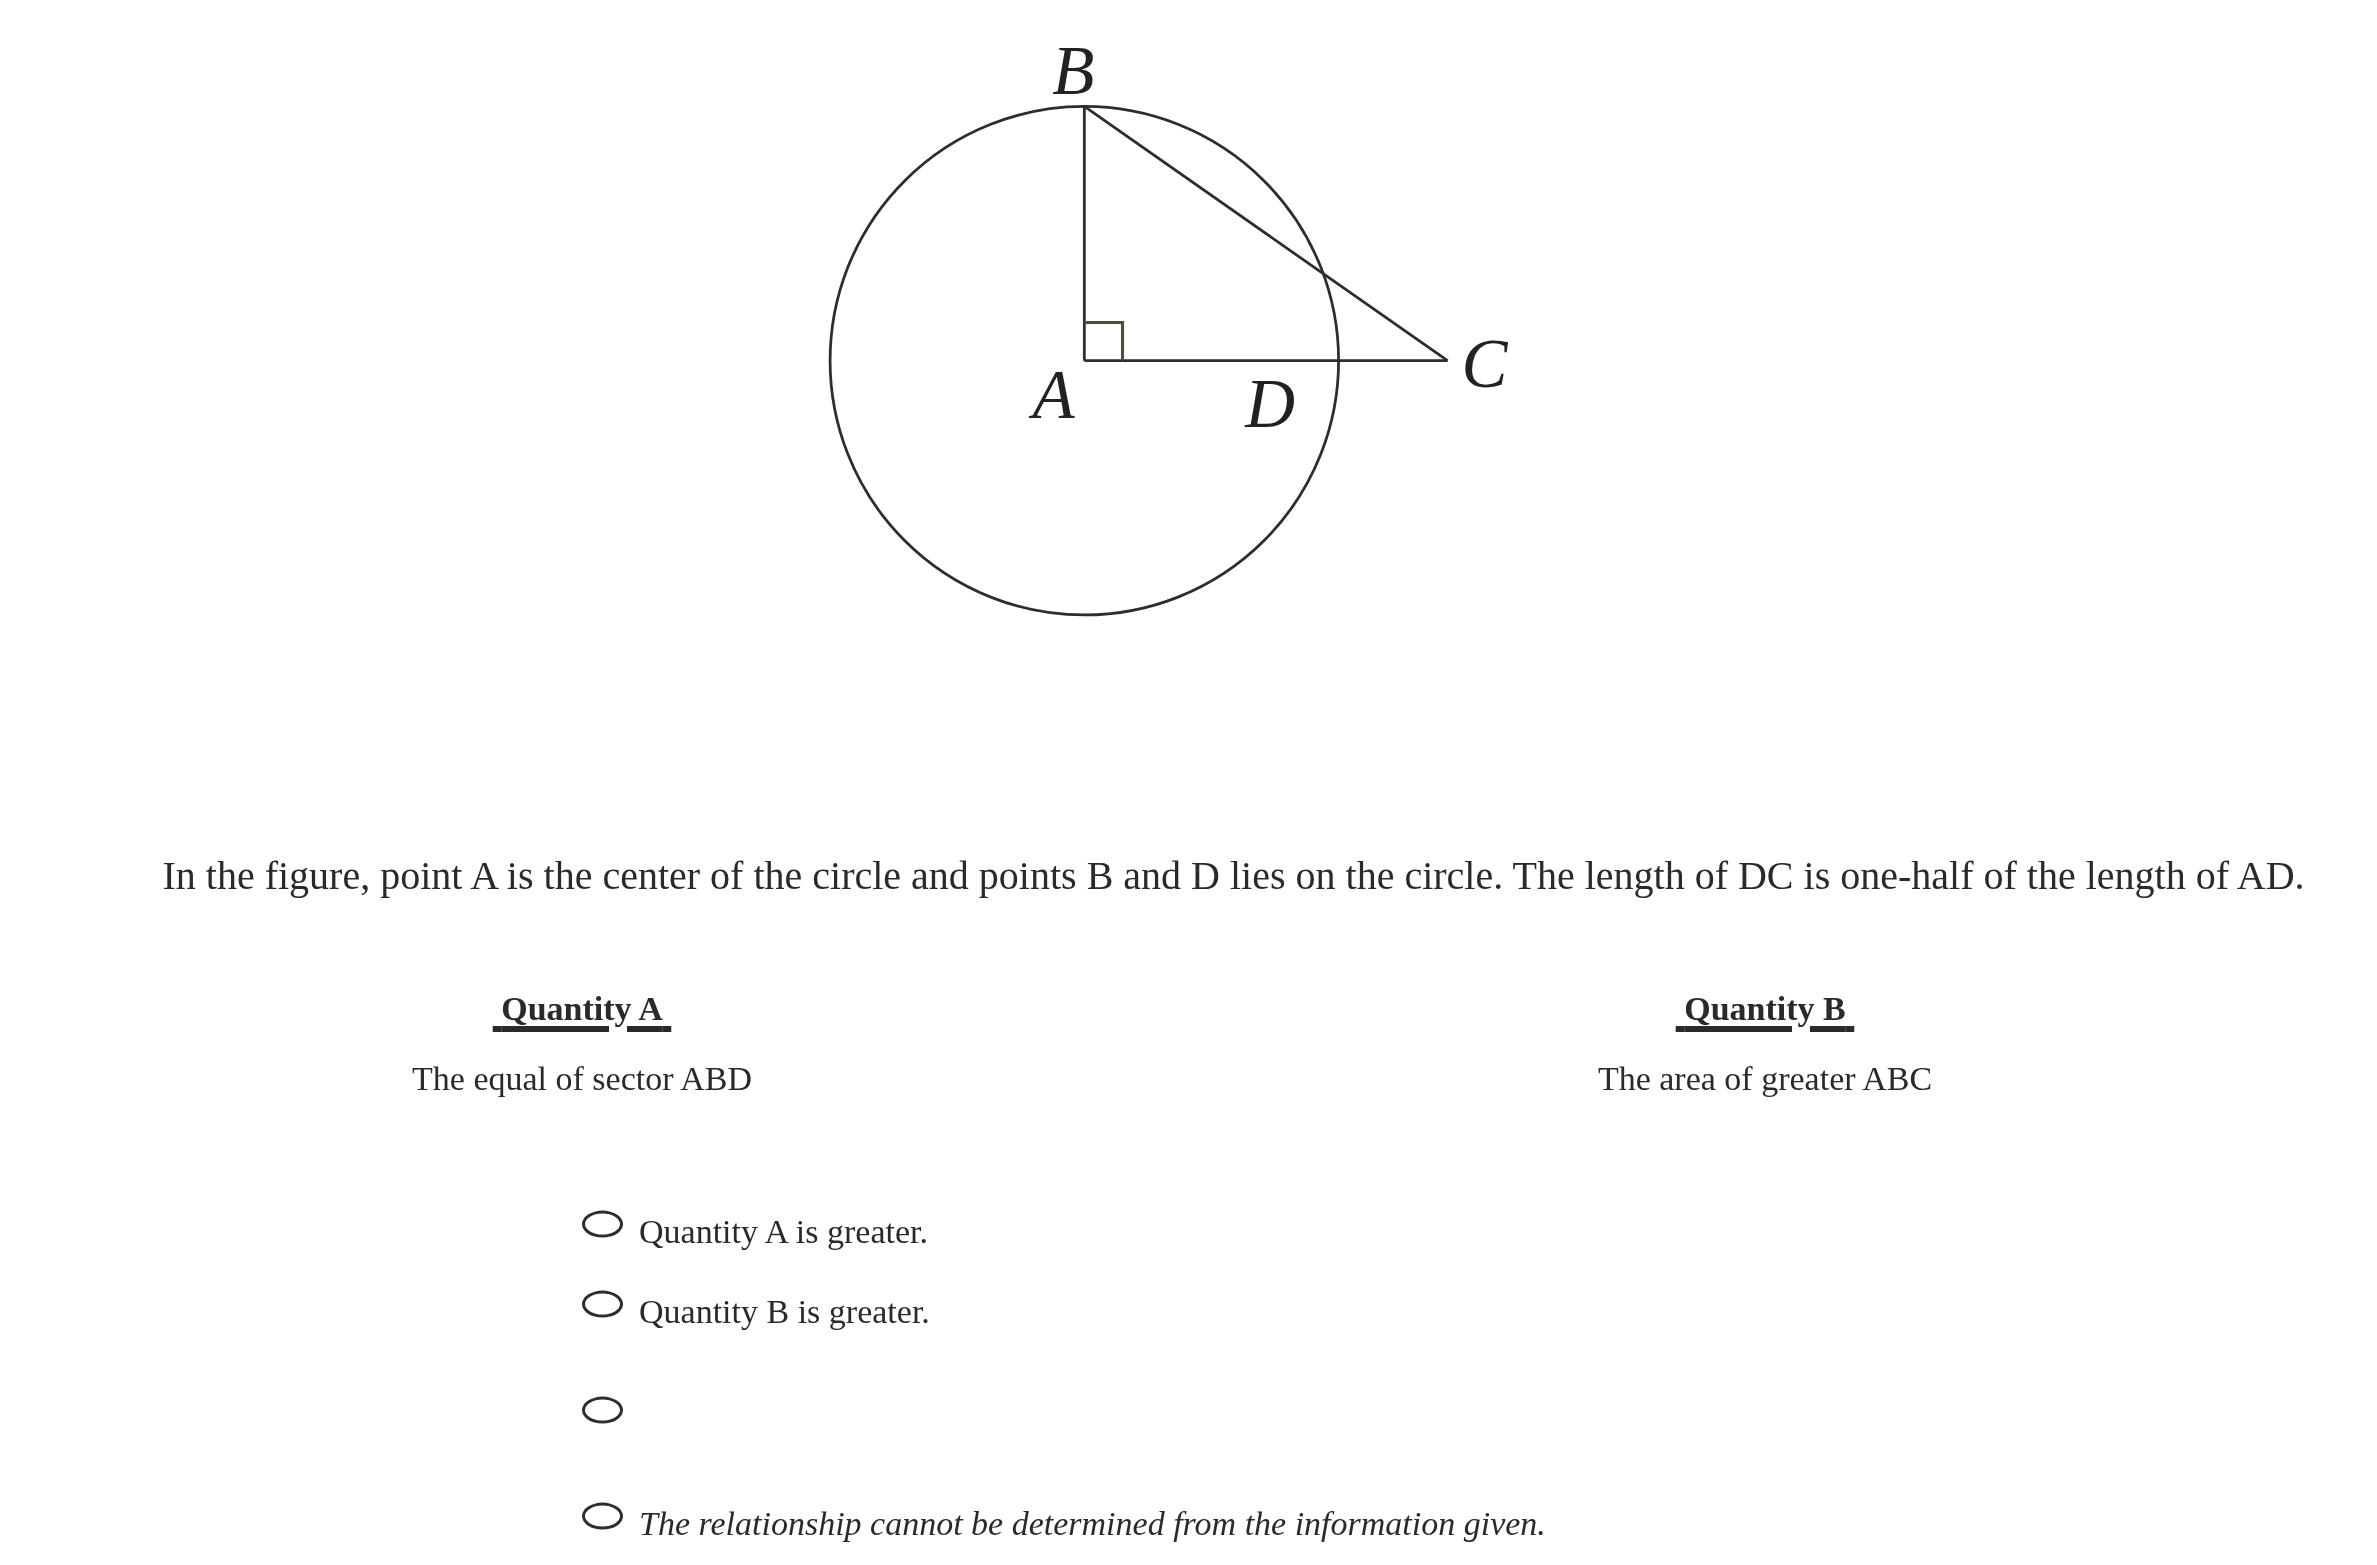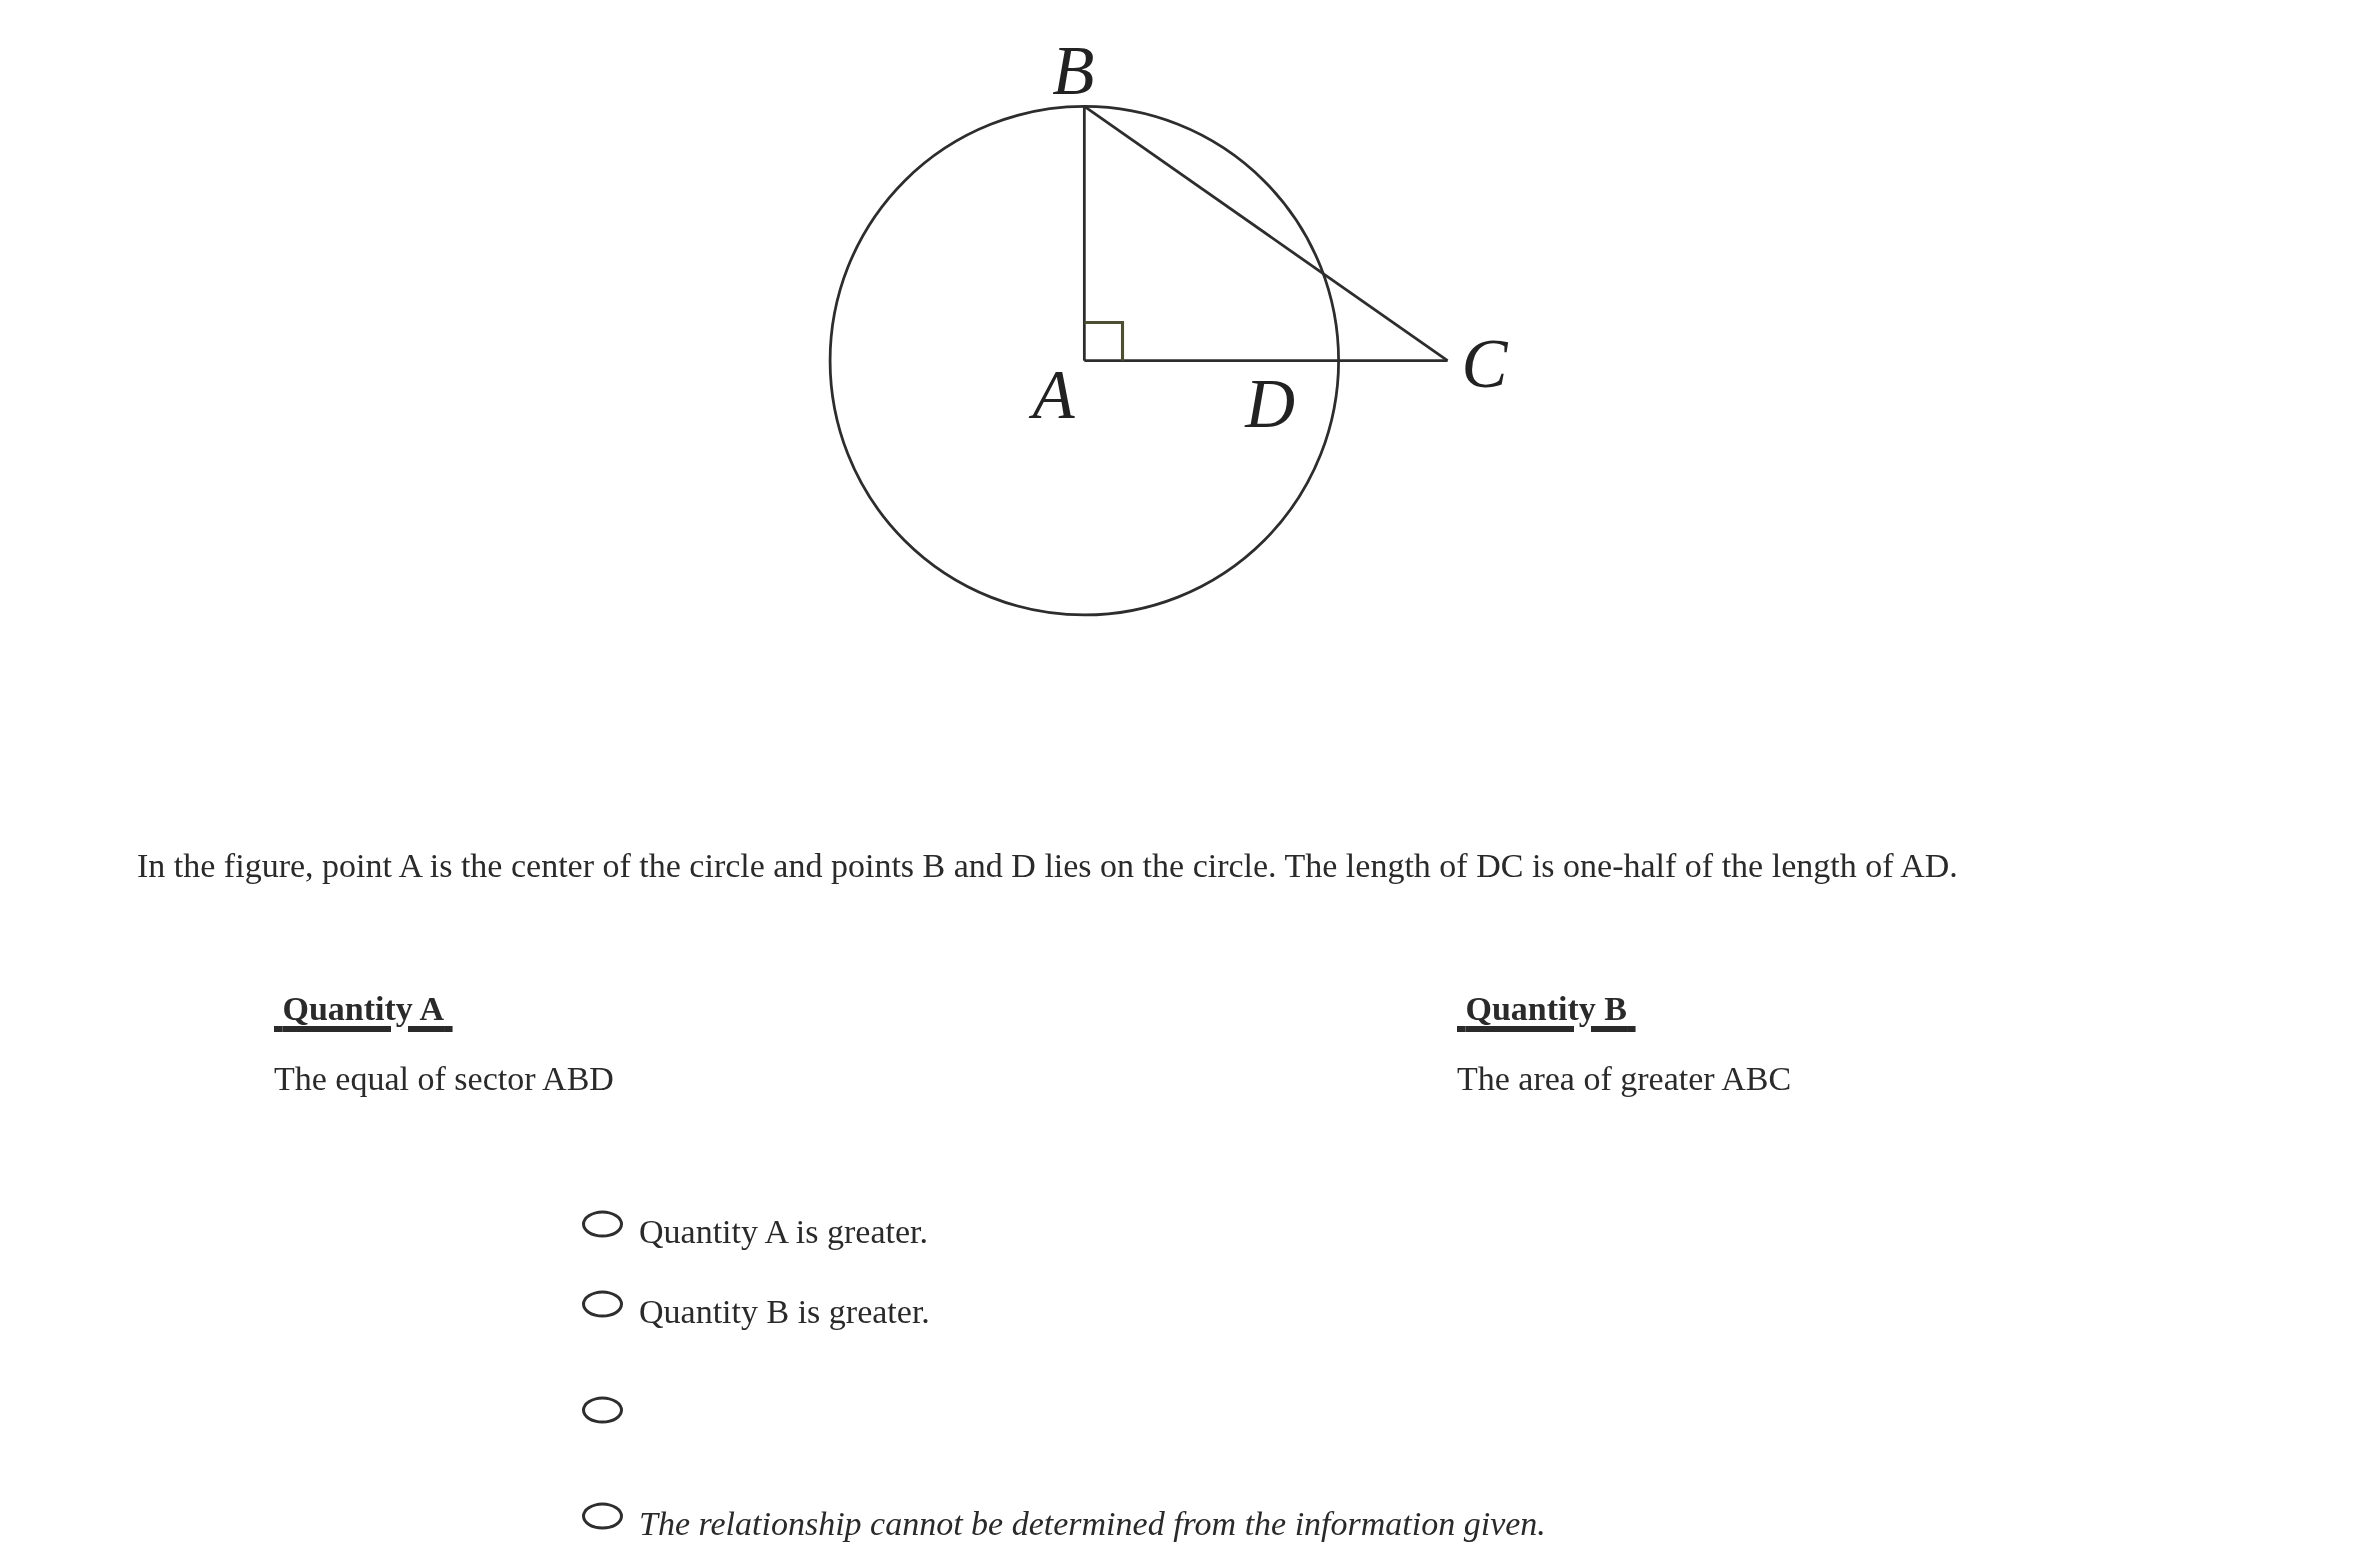--- a/index.html
+++ b/index.html
@@ -41,30 +41,32 @@
     font-size: 112px;
     fill: #222222;
   }
 
   
   .question {
     position: absolute;
     left: 137px;
     top: 812px;
     width: 2193px;
-    font-size: 34px;
+    font-size: 40px;
     line-height: 1.2;
     white-space: nowrap;
+    text-align: center;
   }
 
   
   .qty-col {
     position: absolute;
     top: 990px;
     width: 616px;
+    text-align: center;
   }
   .qty-col.col-a { left: 274px; }
   .qty-col.col-b { left: 1457px; }
   .qty-header {
     display: inline-block;
     font-size: 34px;
     font-weight: bold;
     text-decoration: underline;
     text-decoration-thickness: 5.5px;
     text-underline-offset: 5.5px;

